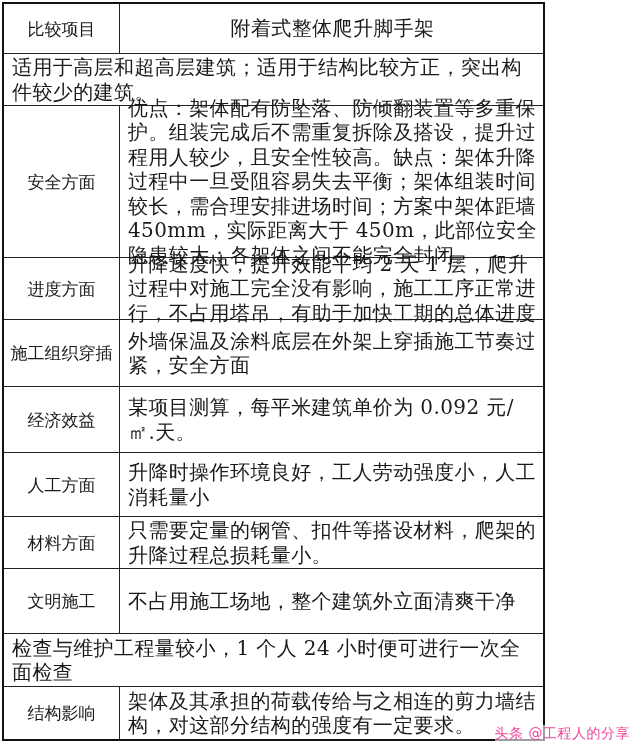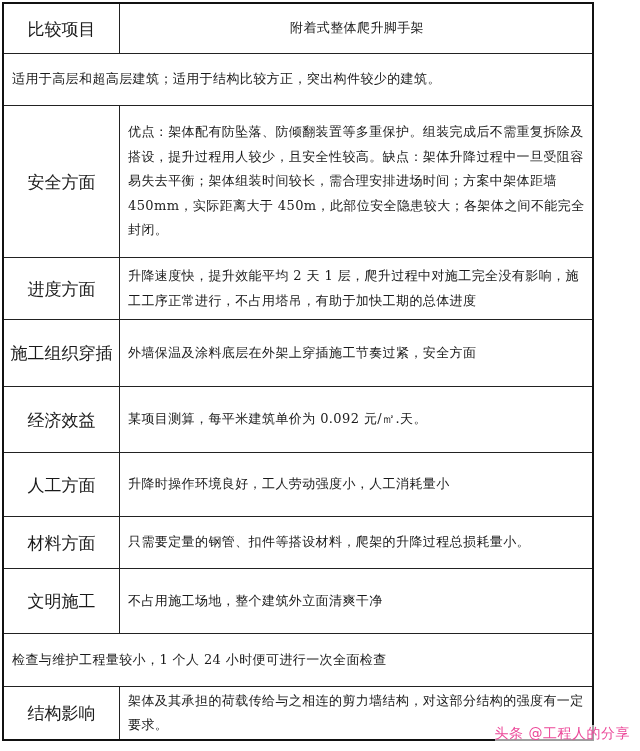--- a/index.html
+++ b/index.html
@@ -1,21 +1,21 @@
 <!DOCTYPE html>
 <html><head>
 <meta charset="utf-8">
 <style>
   html, body { margin: 0; padding: 0; background: #ffffff; }
   body { width: 640px; height: 751px; overflow: hidden; position: relative; font-family: "DejaVu Serif", "Liberation Serif", serif; color: #1a1a1a; }
-  .tbl { position: absolute; left: 2px; top: 2px; width: 592px; border: 2.5px solid #111; box-sizing: border-box; }
+  .tbl { position: absolute; left: 2px; top: 2px; width: 543px; border: 2.5px solid #111; box-sizing: border-box; }
   .row { display: flex; border-bottom: 1px solid #222; box-sizing: border-box; }
   .row:last-child { border-bottom: none; }
   .c1 { width: 116px; flex: none; border-right: 1px solid #222; display: flex; align-items: center; justify-content: center; text-align: center; font-size: 17px; line-height: 26px; padding: 0 4px; box-sizing: border-box; }
-  .c2 { flex: 1; display: flex; align-items: center; font-size: 13px; line-height: 24.5px; padding: 2px 6px 2px 8px; box-sizing: border-box; letter-spacing: 0.4px; }
+  .c2 { flex: 1; display: flex; align-items: center; font-size: 20px; line-height: 24.5px; padding: 2px 6px 2px 8px; box-sizing: border-box; letter-spacing: 0.4px; }
   .hdr .c2 { justify-content: center; }
   .watermark { position: absolute; right: 10px; bottom: 8px; font-family: "DejaVu Sans", sans-serif; font-size: 14px; color: #ec4899; letter-spacing: 0.5px; background: rgba(255,255,255,0.6); }
 </style>
 </head>
 <body>
 
 <div class="tbl">
   <div class="row hdr" style="height:50px">
     <div class="c1">比较项目</div>
     <div class="c2">附着式整体爬升脚手架</div>

